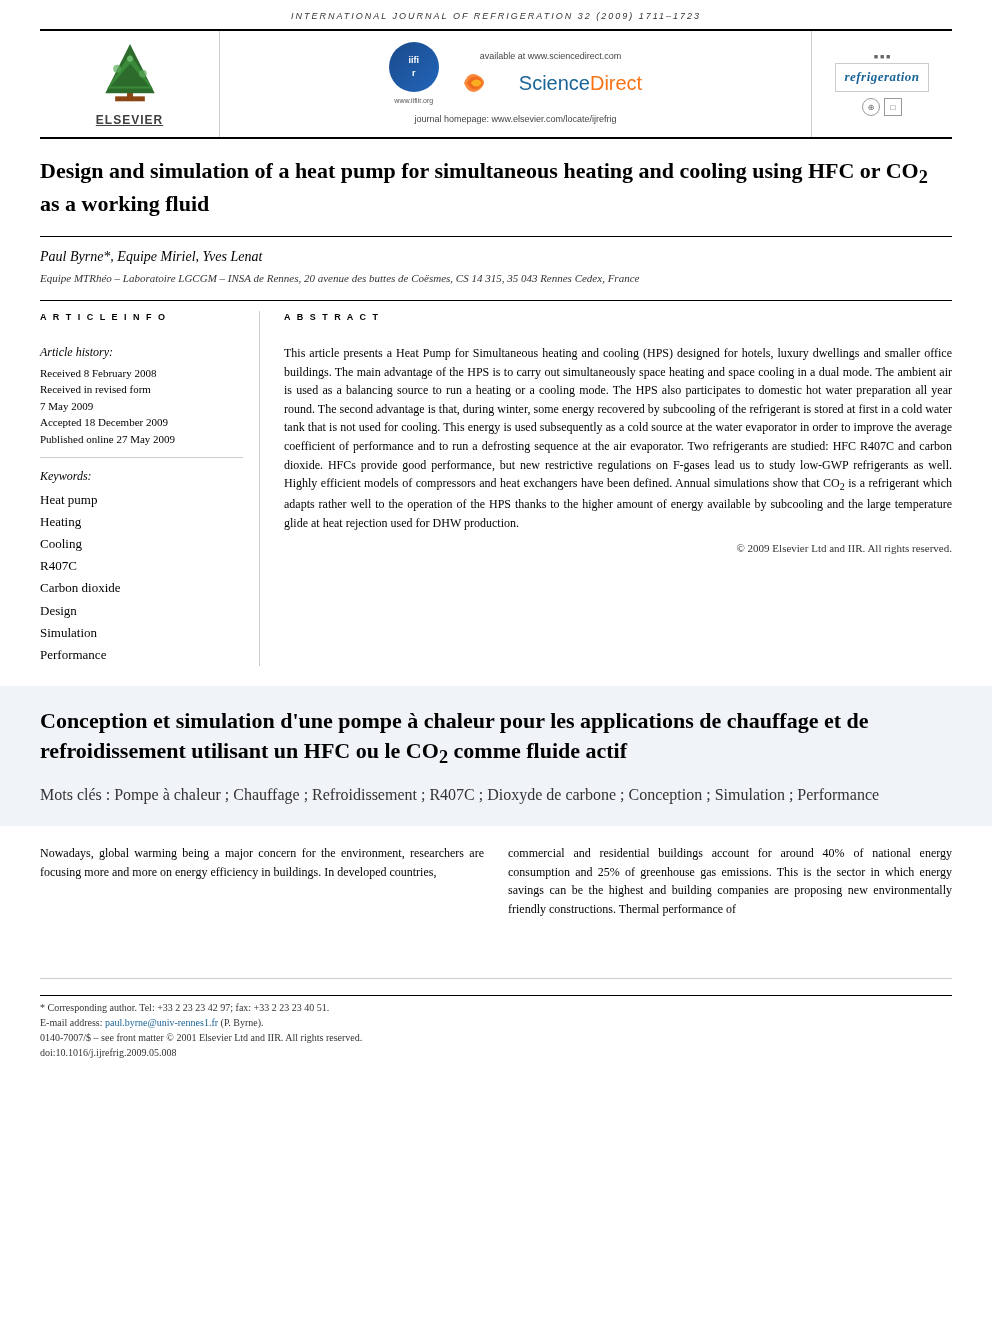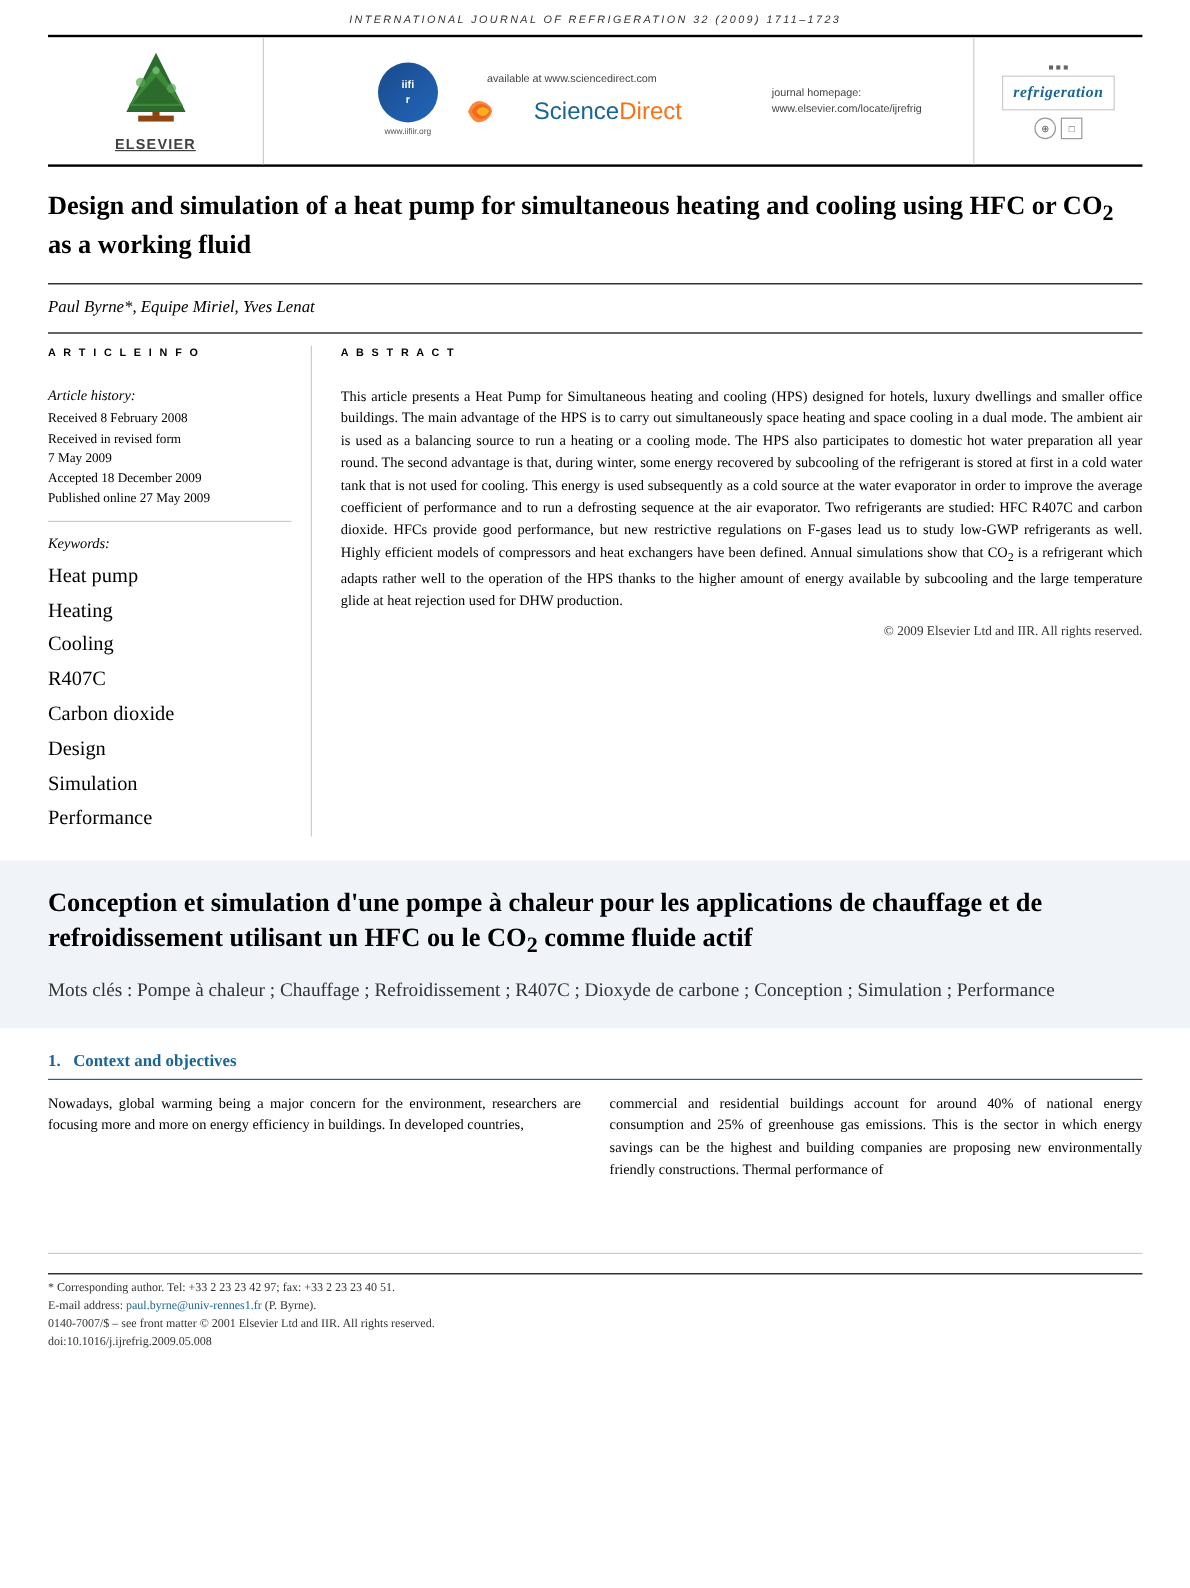--- a/index.html
+++ b/index.html
@@ -49,20 +49,21 @@
       color: #404040;
       letter-spacing: 1px;
       font-family: Arial, sans-serif;
       margin-top: 4px;
       text-decoration: underline;
     }
 
     .logo-middle {
       flex: 1;
       display: flex;
+      flex-direction: column;
       align-items: center;
       justify-content: space-around;
       padding: 8px 20px;
       border-right: 1px solid #ccc;
     }
 
     .available-text {
       font-size: 9px;
       font-family: Arial, sans-serif;
       color: #444;
@@ -195,21 +196,21 @@
       margin: 10px 0;
     }
 
     .keywords-label {
       font-style: italic;
       font-size: 12px;
       margin-bottom: 4px;
     }
 
     .keyword-item {
-      font-size: 17px;
+      font-size: 13px;
       line-height: 1.7;
     }
 
     .abstract-text {
       font-size: 12px;
       line-height: 1.55;
       text-align: justify;
     }
 
     .abstract-text p {
@@ -405,20 +406,23 @@
 <div class="content-area">
 
   <h1 class="main-title">
     <span>Design and simulation of a heat pump for simultaneous heating and cooling using HFC or CO</span><sub>2</sub><span> as a working fluid</span>
   </h1>
 
   <hr class="divider-thin">
 
   <div class="authors">
     <span>Paul Byrne*, Equipe Miriel, Yves Lenat</span>
+  </div>
+  <div class="affiliation">
+    <span>Equipe MTRhéo – Laboratoire LGCGM – INSA de Rennes, 20 avenue des buttes de Coësmes, CS 14 315, 35 043 Rennes Cedex, France</span>
   </div>
 
   <hr class="divider-thick">
 
   <div class="two-col">
 
     <div class="article-info-col">
       <div class="col-header">A R T I C L E   I N F O</div>
 
       <div class="article-history-label">Article history:</div>
@@ -456,23 +460,20 @@
 </div>
 
 <div class="french-title-section">
   <h2 class="french-title">
     <span>Conception et simulation d'une pompe à chaleur pour les applications de chauffage et de refroidissement utilisant un HFC ou le CO</span><sub>2</sub><span> comme fluide actif</span>
   </h2>
   <div class="mots-cles">Mots clés : Pompe à chaleur ; Chauffage ; Refroidissement ; R407C ; Dioxyde de carbone ; Conception ; Simulation ; Performance</div>
 </div>
 
 <div class="main-content">
-  <div class="section-header">
-    <span>1.</span>&nbsp;&nbsp;&nbsp;<span>Context and objectives</span>
-  </div>
 
   <div class="body-two-col">
     <div class="body-col">
       <p class="body-text">Nowadays, global warming being a major concern for the environment, researchers are focusing more and more on energy efficiency in buildings. In developed countries,</p>
     </div>
     <div class="body-col">
       <p class="body-text">commercial and residential buildings account for around 40% of national energy consumption and 25% of greenhouse gas emissions. This is the sector in which energy savings can be the highest and building companies are proposing new environmentally friendly constructions. Thermal performance of</p>
     </div>
   </div>
 </div>

